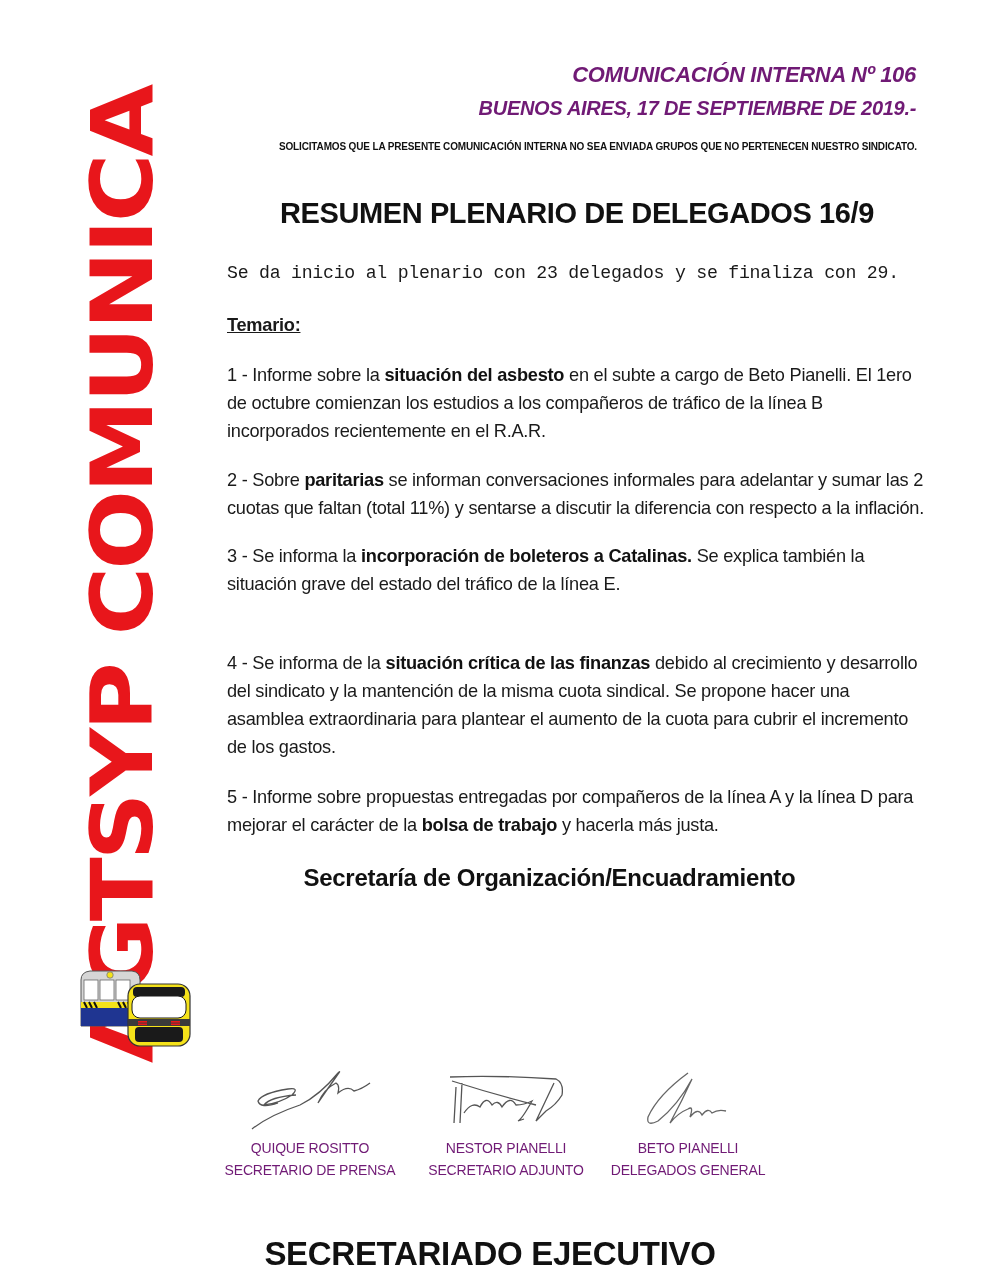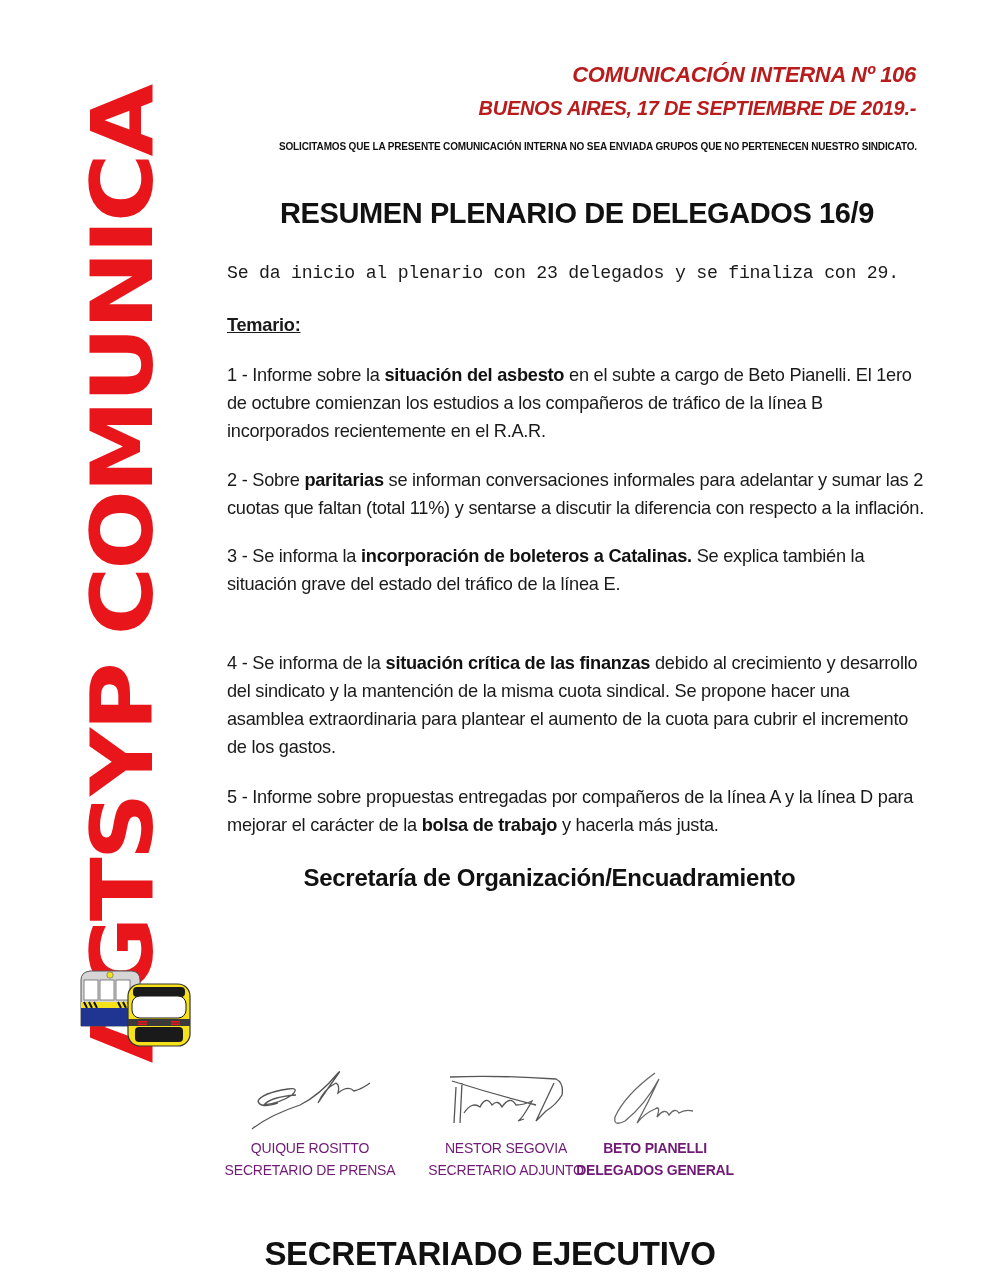--- a/index.html
+++ b/index.html
@@ -12,21 +12,21 @@
     height: 1280px;
     position: relative;
     overflow: hidden;
     font-family: "Liberation Sans", "DejaVu Sans", sans-serif;
     color: #111111;
   }
   .header-line {
     position: absolute;
     right: 73px;
     text-align: right;
-    color: #b91c1c;
+    color: #701a75;
     font-style: italic;
     font-weight: bold;
     white-space: nowrap;
   }
   #hdr-title { top: 62px; font-size: 22px; letter-spacing: -0.3px; }
   #hdr-date  { top: 97px; font-size: 20px; letter-spacing: -0.3px; }
   #hdr-notice {
     position: absolute;
     top: 141px;
     right: 72px;
@@ -129,21 +129,21 @@
   }
   .sig-name, .sig-role {
     font-size: 14px;
     color: #701a75;
     white-space: nowrap;
     line-height: 22px;
     letter-spacing: -0.2px;
   }
   #sig-1 { left: 220px; }
   #sig-2 { left: 416px; }
-  #sig-3 { left: 565px; font-weight: bold; }
+  #sig-3 { left: 598px; }
 
   #footer-title {
     position: absolute;
     left: 240px;
     top: 1188px;
     width: 500px;
     text-align: center;
     font-size: 33px;
     font-weight: bold;
     color: #111;
@@ -209,21 +209,21 @@
     <path d="M38 38 Q20 44 18 36 Q22 28 48 24 Q60 22 52 30 Q40 38 24 40 Q30 32 56 30 M12 64 Q30 50 60 40 Q80 30 98 8 Q102 4 96 12 Q86 26 78 38 Q84 24 96 18 Q100 20 98 28 Q108 20 114 26 Q122 24 130 18" fill="none" stroke="#555" stroke-width="1.3"></path>
   </svg>
   <div class="sig-name">QUIQUE ROSITTO</div>
   <div class="sig-role">SECRETARIO DE PRENSA</div>
 </div>
 
 <div id="sig-2" class="sig-block">
   <svg class="sig-svg" width="140" height="72" viewBox="0 0 140 72">
     <path d="M18 58 L20 22 M24 58 L26 18 M14 12 Q60 10 120 14 Q128 18 126 30 Q120 40 110 46 L100 56 L118 18 M16 16 Q60 30 100 40 M28 48 Q36 36 44 42 Q50 30 56 40 Q62 34 66 42 Q74 30 80 40 Q88 40 96 36 Q86 54 82 56 L88 54" fill="none" stroke="#555" stroke-width="1.3"></path>
   </svg>
-  <div class="sig-name">NESTOR SEGOVIA</div>
+  <div class="sig-name">NESTOR PIANELLI</div>
   <div class="sig-role">SECRETARIO ADJUNTO</div>
 </div>
 
 <div id="sig-3" class="sig-block">
   <svg class="sig-svg" width="140" height="72" viewBox="0 0 140 72">
     <path d="M70 8 Q40 30 30 52 Q28 62 40 56 Q60 40 74 14 Q64 36 52 58 Q60 48 70 44 Q76 40 72 52 Q80 42 84 50 Q90 42 94 48 Q100 44 108 46" fill="none" stroke="#666" stroke-width="1.3"></path>
   </svg>
   <div class="sig-name">BETO PIANELLI</div>
   <div class="sig-role">DELEGADOS GENERAL</div>
 </div>

